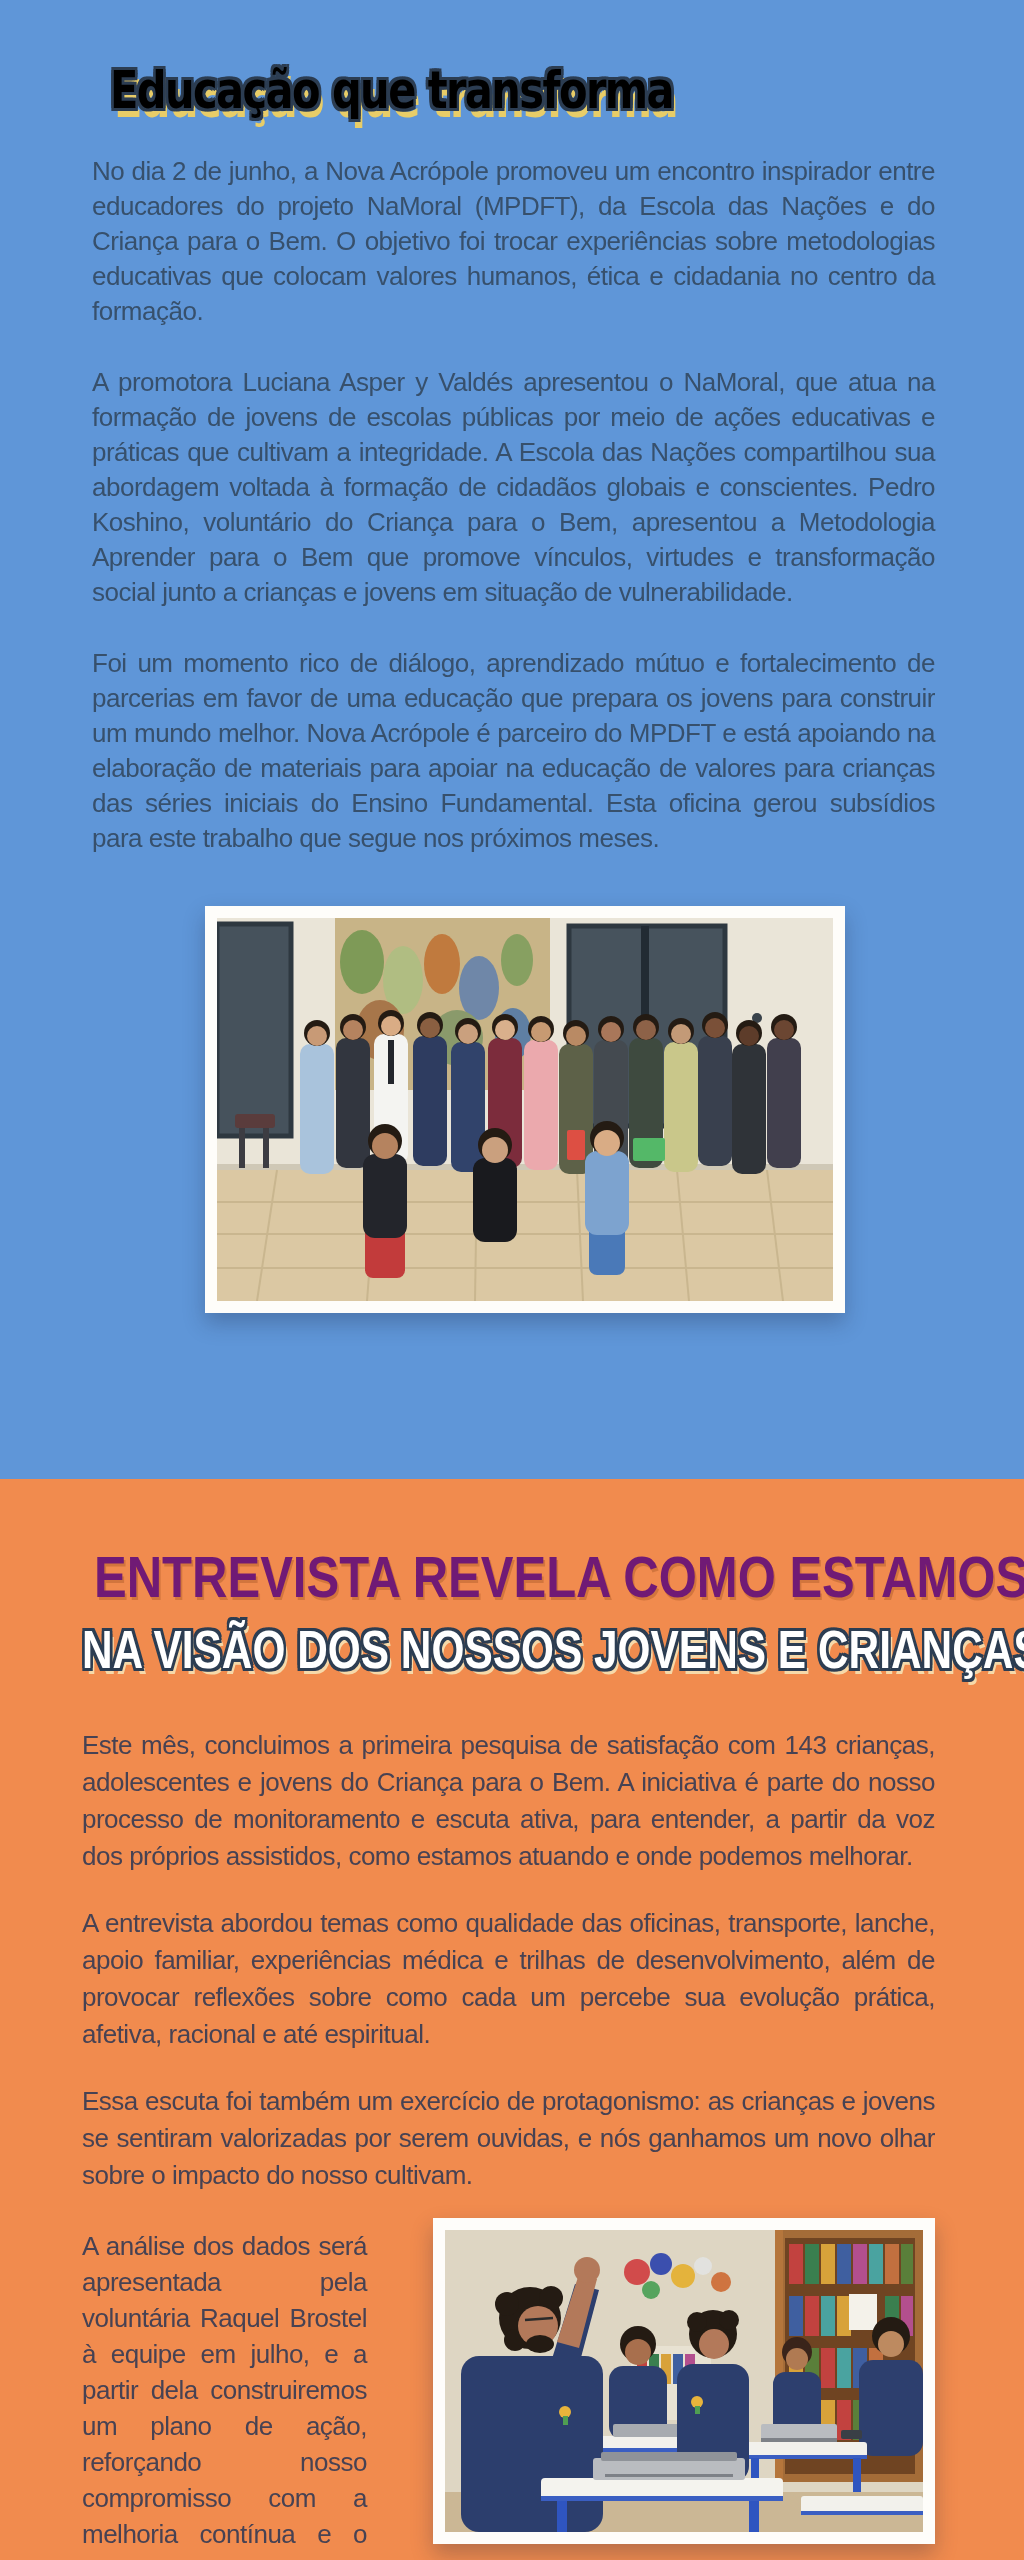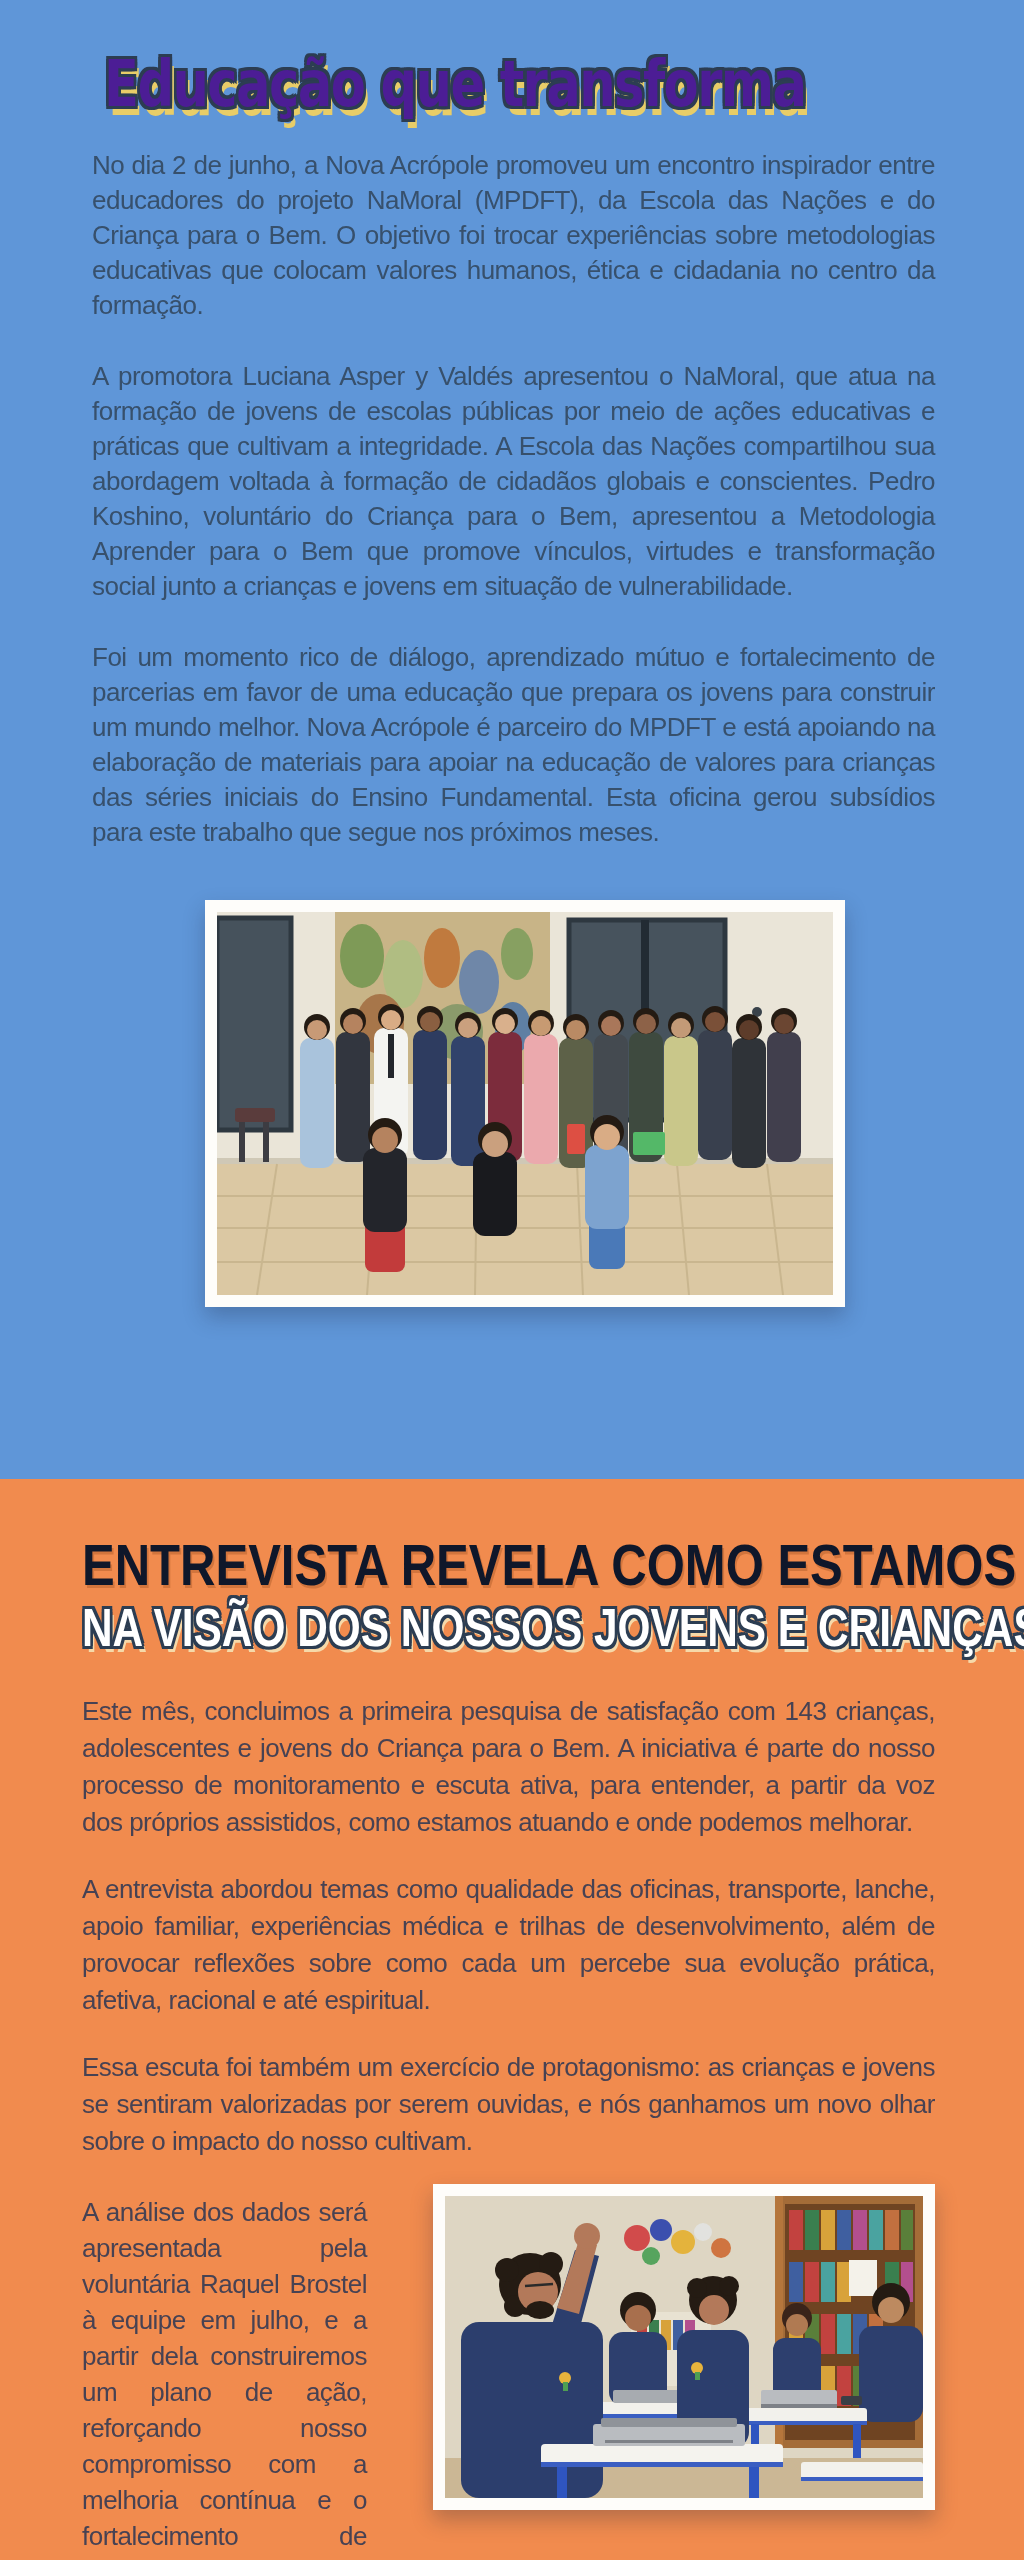--- a/index.html
+++ b/index.html
@@ -2,22 +2,22 @@
 <html><head>
 <meta charset="utf-8">
 <style>
   html,body{margin:0;padding:0;background:#444;}
   .page{position:relative;width:1024px;height:2560px;overflow:hidden;
         font-family:"Liberation Sans",sans-serif;margin:0 auto;}
 
   
   .sec-blue{box-sizing:border-box;height:1479px;background:#5f96d8;
             padding:28px 89px 0 92px;overflow:hidden;}
-  .title{margin:12px;font-family:"DejaVu Sans",sans-serif;font-weight:bold;
-         font-size:64px;line-height:88px;color:#4c1d95;letter-spacing:-2px;
+  .title{margin:18px;font-family:"DejaVu Sans",sans-serif;font-weight:bold;
+         font-size:52px;line-height:88px;color:#000000;letter-spacing:-2px;
          white-space:nowrap;}
   .title .squeeze{display:inline-block;transform:scaleX(.80);transform-origin:left center;
          text-shadow:
            -3px -3px 0 #2c3d52, 3px -3px 0 #2c3d52,
            -3px  3px 0 #2c3d52, 3px  3px 0 #2c3d52,
            -3px  0   0 #2c3d52, 3px  0   0 #2c3d52,
             0   -3px 0 #2c3d52, 0    3px 0 #2c3d52,
             5px  9px 0 #e8cd68;}
   .h2{margin:10px 0 0 0;font-weight:bold;color:#2b3c52;font-size:45px;line-height:48px;}
   .h2 .line{display:block;}
@@ -26,34 +26,34 @@
   .body-p{margin:36px 0 0 0;font-size:26px;line-height:35px;color:#37506c;
           text-align:justify;letter-spacing:-.5px;}
   .body-p.first{margin-top:20px;}
 
   .photo-frame{background:#fefdfa;padding:12px;box-shadow:0 10px 20px rgba(30,35,60,.28);}
   .photo-frame.group{width:616px;height:383px;margin:50px 0 0 113px;}
 
   
   .sec-orange{box-sizing:border-box;height:1081px;background:#f18b4e;
               padding:56px 89px 0 82px;overflow:hidden;}
-  .h3{margin:0;font-weight:bold;color:#0f172a;font-size:57px;line-height:60px;}
+  .h3{margin:12px;font-weight:bold;color:#701a75;font-size:57px;line-height:60px;}
   .h3 .squeeze{display:inline-block;transform:scaleX(.86);transform-origin:left center;
          text-shadow:2px 3px 0 rgba(120,50,10,.25);white-space:nowrap;}
   .h4{margin:2px 0 0 0;font-weight:bold;color:#ffffff;font-size:53px;line-height:62px;}
   .h4 .squeeze{display:inline-block;transform:scaleX(.80);transform-origin:left center;
          white-space:nowrap;
          text-shadow:
            -3px -3px 0 #2c3d52, 3px -3px 0 #2c3d52,
            -3px  3px 0 #2c3d52, 3px  3px 0 #2c3d52,
            -3px  0   0 #2c3d52, 3px  0   0 #2c3d52,
             0   -3px 0 #2c3d52, 0    3px 0 #2c3d52,
             5px  6px 0 #f6d9a9;}
   .sec-orange .body-p{color:#474253;line-height:37px;margin-top:30px;}
-  .sec-orange .body-p.lead{margin-top:34px;}
+  .sec-orange .body-p.lead{margin-top:46px;}
   .bottom-row{display:flex;align-items:flex-start;margin-top:24px;}
   .narrow-col{width:302px;padding-top:10px;font-size:26px;line-height:36px;
               color:#474253;text-align:justify;letter-spacing:-.5px;margin:0;}
   .photo-frame.classroom{width:478px;height:302px;margin-left:66px;flex:none;}
   svg{display:block;}
 </style>
 </head>
 <body>
 
 <div class="page">

